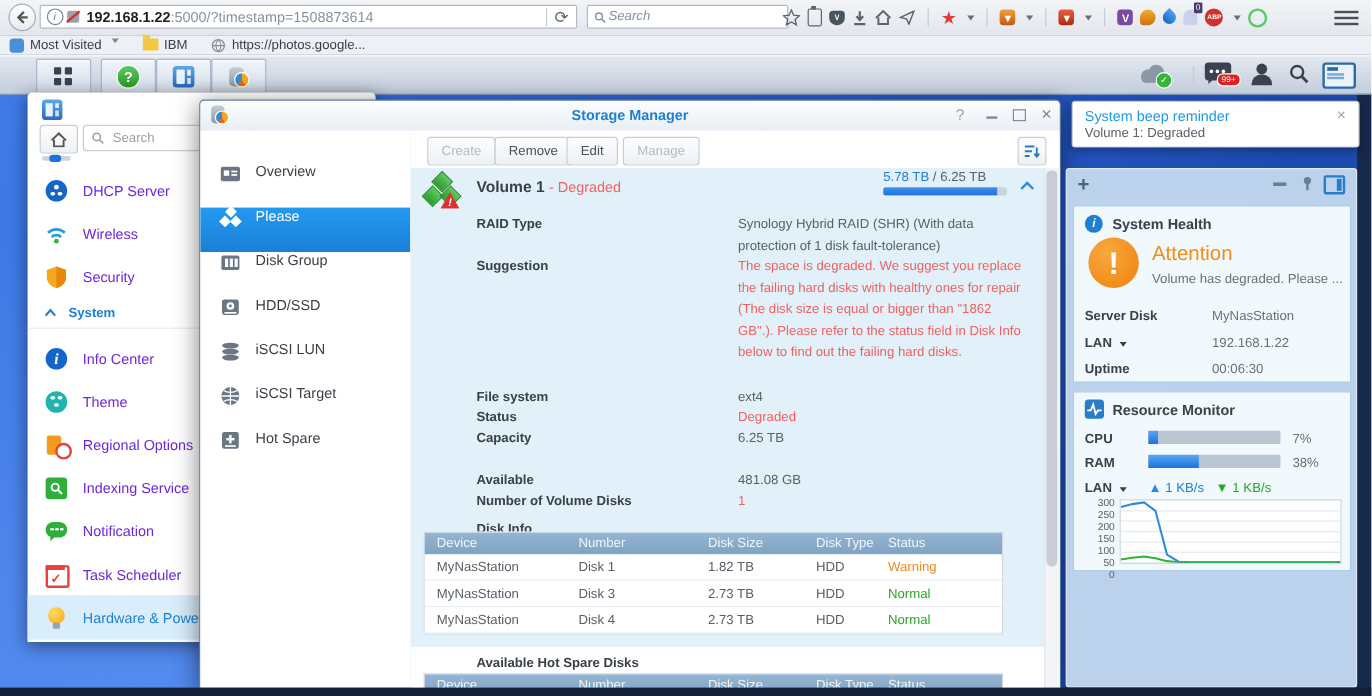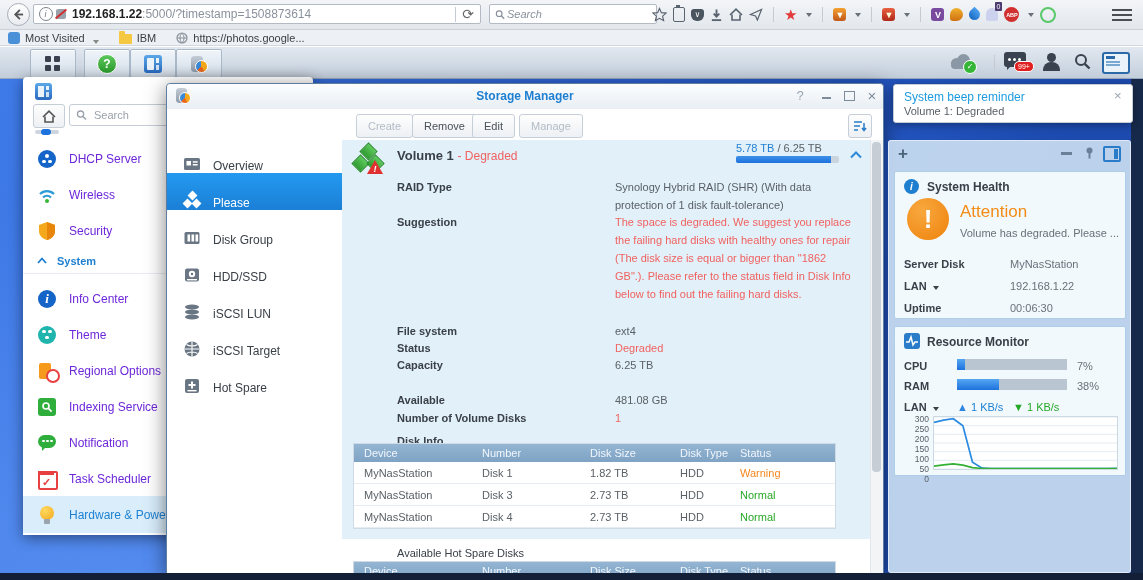--- a/index.html
+++ b/index.html
@@ -13,21 +13,21 @@
 .urlbar{left:33px;top:4px;width:448px;height:20px;background:#fff;border:1px solid #b4bac4;border-radius:2px;display:flex;align-items:center;padding:0 4px;box-sizing:border-box}
 .searchbar{left:489px;top:4px;width:168px;height:20px;background:#fff;border:1px solid #b4bac4;border-radius:2px;display:flex;align-items:center;padding:0 5px;box-sizing:border-box}
 .searchbar input,.cp-search input{border:none;outline:none;width:100%;font-family:"Liberation Sans",sans-serif;font-size:11px;color:#444;background:transparent}
 .searchbar input::placeholder{color:#8a919c;font-style:italic}
 .cp-search input::placeholder{color:#9aa1ab}
 .navico{height:17px;display:flex;align-items:center;justify-content:center;color:#5a6470}
 .caret{width:0;height:0;border-left:3px solid transparent;border-right:3px solid transparent;border-top:4px solid #6a7078;margin-left:3px}
 .vsep{width:1px;height:15px;background:#c6cbd2;margin:0 4px}
 
 #bookmarks{left:0;top:30px;width:1143px;height:16px;background:#edf0f4;border-bottom:1px solid #d5d9df;display:flex;align-items:center;padding-left:8px;box-sizing:border-box;gap:20px}
-.bm{display:flex;align-items:flex-end;gap:5px;font-size:11px;color:#3a3f45}
+.bm{display:flex;align-items:flex-start;gap:5px;font-size:11px;color:#3a3f45}
 
 #taskbar{left:0;top:47px;width:1143px;height:31px;background:linear-gradient(#e2e8f0,#c3cedb);border-bottom:1px solid #96a7bc}
 .tbtn{height:27px;border:1px solid #a9b9ca;border-radius:2px;background:linear-gradient(#f0f5fa,#d2dce7);display:flex;align-items:center;justify-content:center;box-shadow:inset 0 1px 0 #fff}
 
 #desktop{left:0;top:78px;width:1143px;height:502px;background:
  radial-gradient(ellipse at 12% 100%, rgba(110,165,255,.55), transparent 55%),
  linear-gradient(115deg,#3f7be8 0%,#2a5fd0 48%,#1c4aae 80%)}
 #desk-right{left:1131px;top:78px;width:12px;height:502px;background:#17294a}
 #desk-bottom{left:0;top:573px;width:1143px;height:7px;background:#131f36}
 
@@ -39,21 +39,21 @@
 .cprow.sel{background:#d9edfb}
 .cprow.sel .lbl{color:#1e82d2}
 .cphead{left:0;width:290px;height:26px;display:flex;align-items:center;padding-left:14px;box-sizing:border-box;gap:10px;color:#1e7fd0;font-weight:bold;font-size:11px;border-bottom:1px solid #e8ecf0;margin-right:10px}
 .cpico{width:20px;height:20px;position:relative;flex:none}
 
 #sm-win{left:166px;top:83px;width:718px;height:491px;background:#fff;border:1px solid #5f7da0;border-radius:4px 4px 0 0;box-sizing:border-box;box-shadow:0 4px 20px rgba(0,0,0,.5)}
 #sm-title{left:0;top:0;width:716px;height:25px;background:linear-gradient(#fcfdfe,#e8eef4);border-bottom:1px solid #d3dbe3;border-radius:4px 4px 0 0}
 #sm-title .t{width:100%;text-align:center;line-height:25px;color:#1e7fd0;font-weight:bold;font-size:12px}
 .winctl{position:absolute;top:4px;width:18px;height:16px;color:#7e8b99;font-size:13px;text-align:center;line-height:16px;cursor:pointer}
 #sm-side{left:0;top:25px;width:175px;height:464px;background:#fff;border-right:1px solid #e0e6ec}
-.smrow{left:0;width:175px;height:37px;display:flex;align-items:flex-end;padding-left:16px;box-sizing:border-box;gap:12px;color:#6a7684;cursor:pointer}
+.smrow{left:0;width:175px;height:37px;display:flex;align-items:flex-start;padding-left:16px;box-sizing:border-box;gap:12px;color:#6a7684;cursor:pointer}
 .smrow .lbl{color:#3a4048;font-size:12px}
 .smrow.sel{background:linear-gradient(#2499f0,#1b7fd6);color:#fff}
 .smrow.sel .lbl{color:#fff}
 #sm-toolbar{left:175px;top:25px;width:541px;height:31px;background:#fff}
 .smbtn{position:absolute;top:5px;height:22px;border:1px solid #c6cfd8;border-radius:3px;background:linear-gradient(#fefefe,#edf0f4);font-size:11px;color:#4a5058;display:flex;align-items:center;justify-content:center;padding:0 11px;cursor:pointer}
 .smbtn.dis{color:#b2bcc6;cursor:default}
 #sm-content{left:175px;top:56px;width:541px;height:434px;background:#fff;overflow:hidden}
 #vol-card{left:0;top:0;width:528px;height:399px;background:#e2f0fa}
 .dlabel{display:inline-block;width:218px;font-weight:bold;font-size:11px;color:#3a4048;vertical-align:top;line-height:18px}
 .dval{display:inline-block;width:238px;font-size:11px;color:#5a6066;line-height:18px;vertical-align:top}
@@ -519,21 +519,21 @@
         </div>
         <div class="trow">
           <span class="c1">MyNasStation</span>
               <span class="c2">Disk 4</span>
               <span class="c3">2.73 TB</span>
               <span class="c4">HDD</span>
               <span class="c5 green">Normal</span>
         </div>
       </div>
     </div>
-    <div class="abs" style="left:55px;top:407px;font-weight:normal;font-size:11px;color:#3a4048">Available Hot Spare Disks</div>
+    <div class="abs" style="left:55px;top:407px;font-weight:bold;font-size:11px;color:#3a4048">Available Hot Spare Disks</div>
     <div class="dtable" style="top:421px">
       <div class="thead">
         <span class="c1">Device</span>
         <span class="c2">Number</span>
         <span class="c3">Disk Size</span>
         <span class="c4">Disk Type</span>
         <span class="c5">Status</span>
       </div>
     </div>
     <div id="sm-scroll" class="abs"></div>

